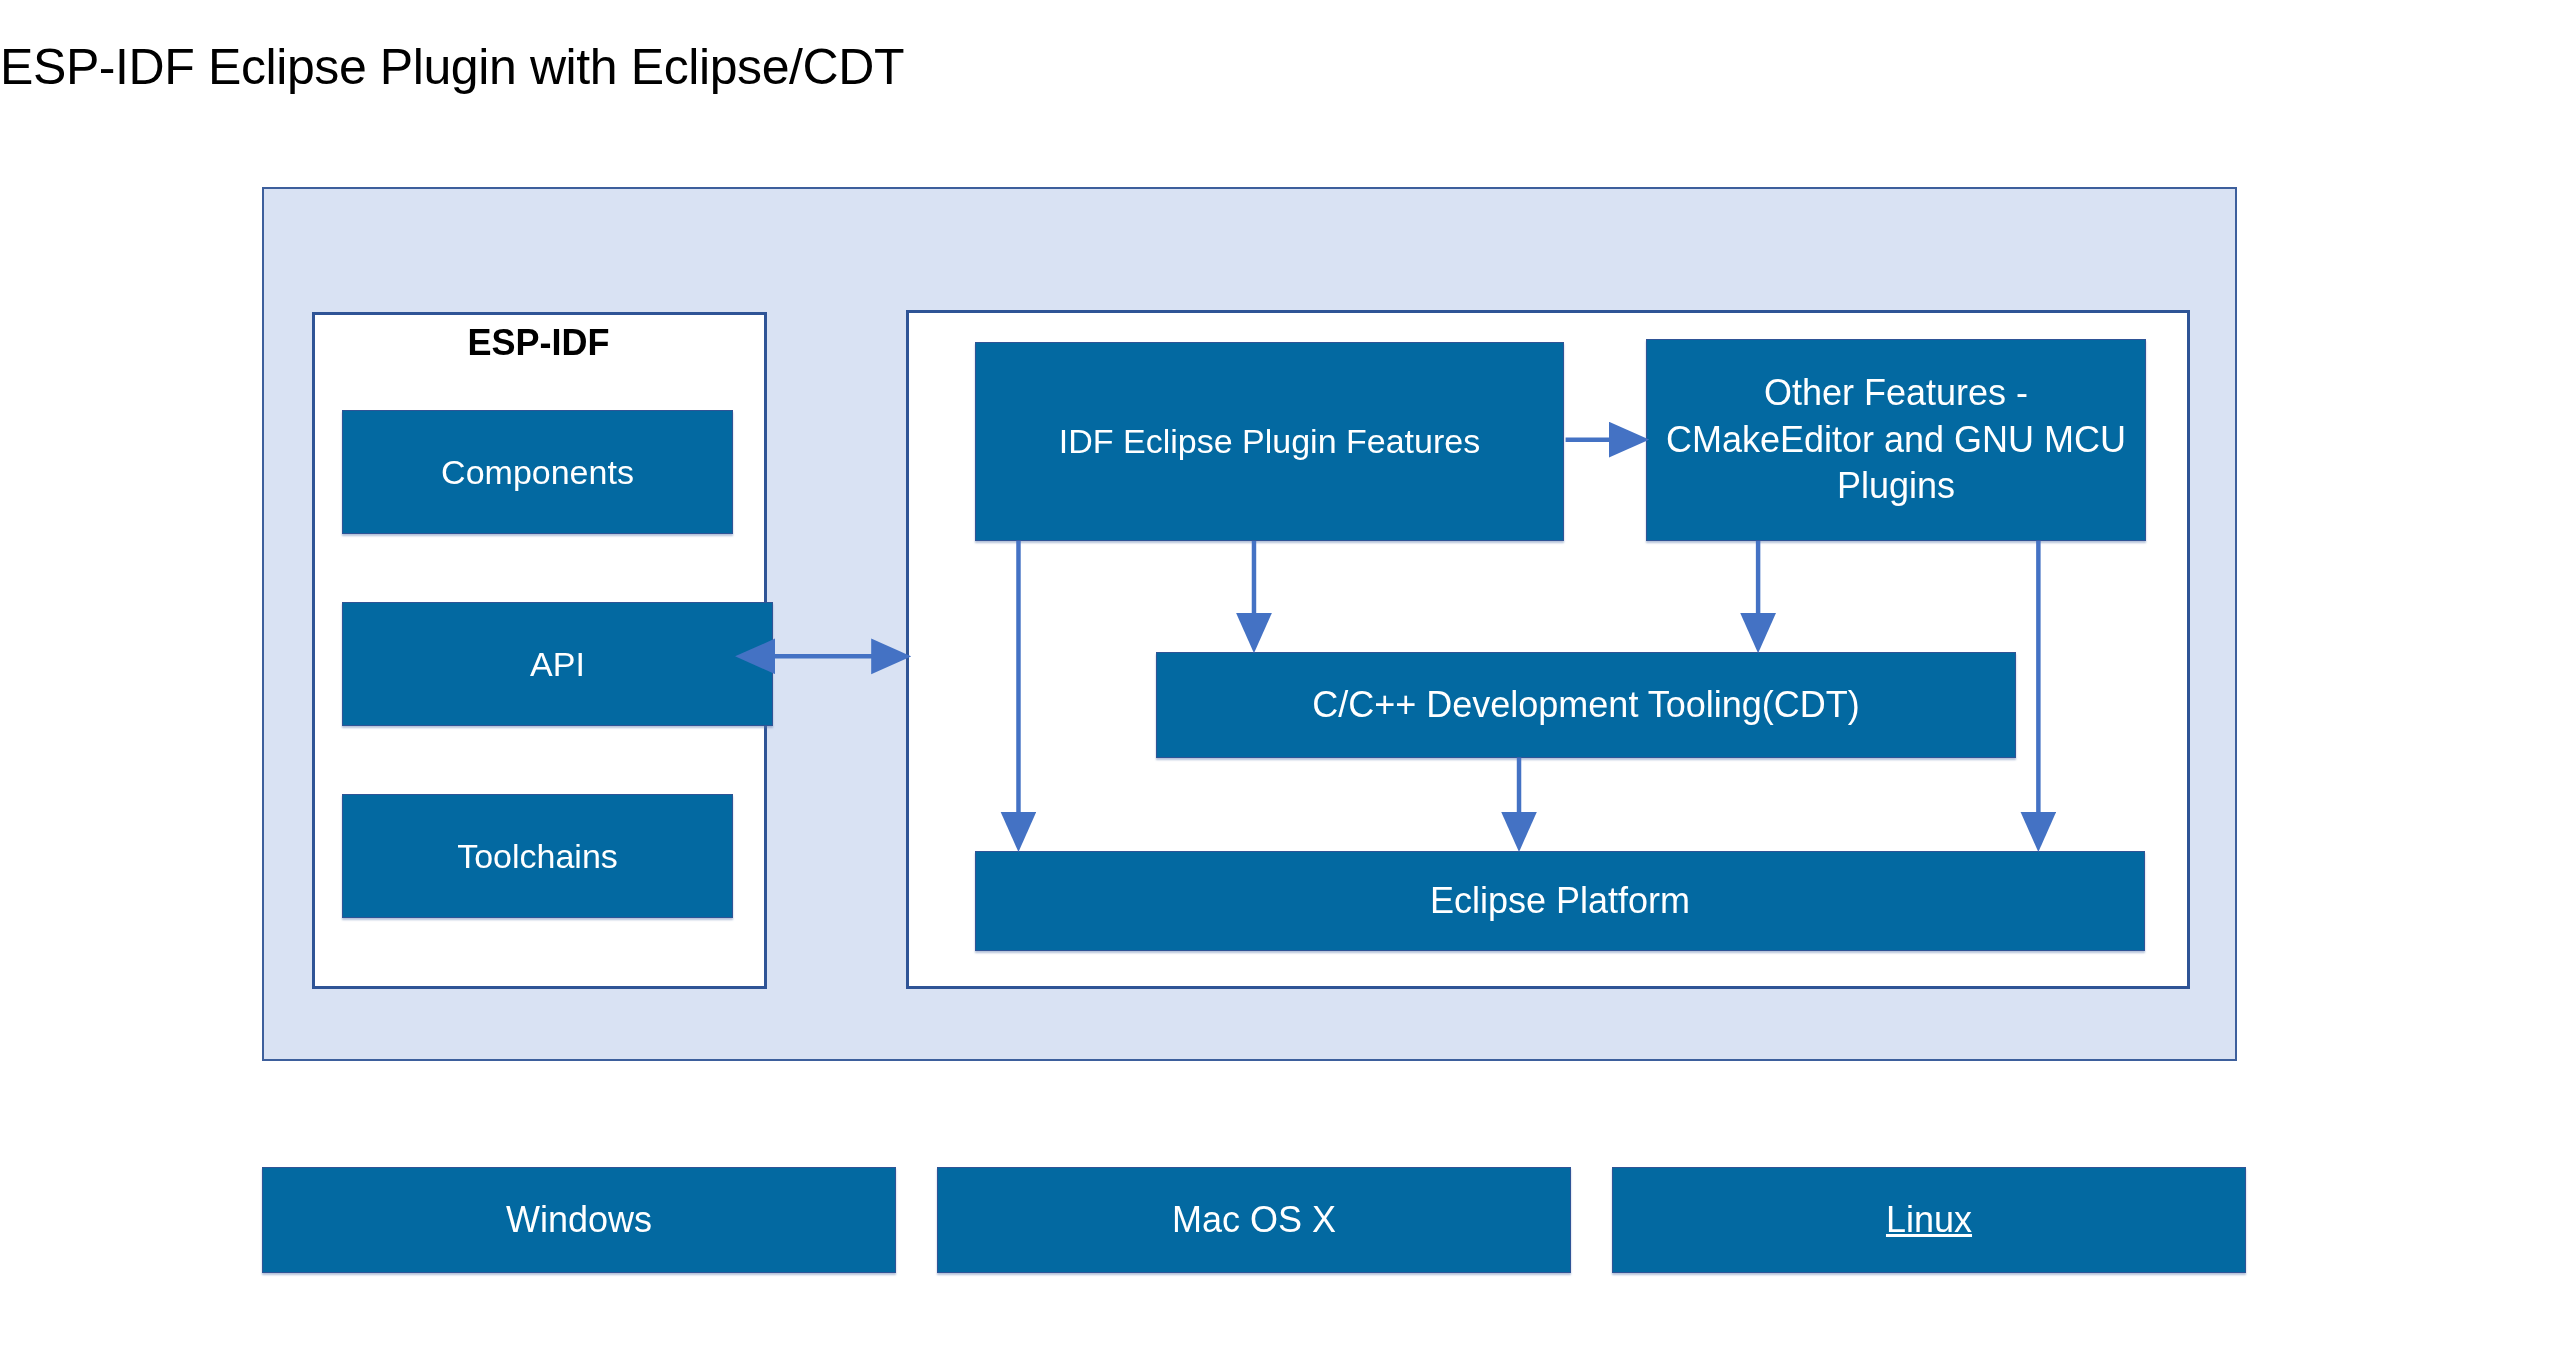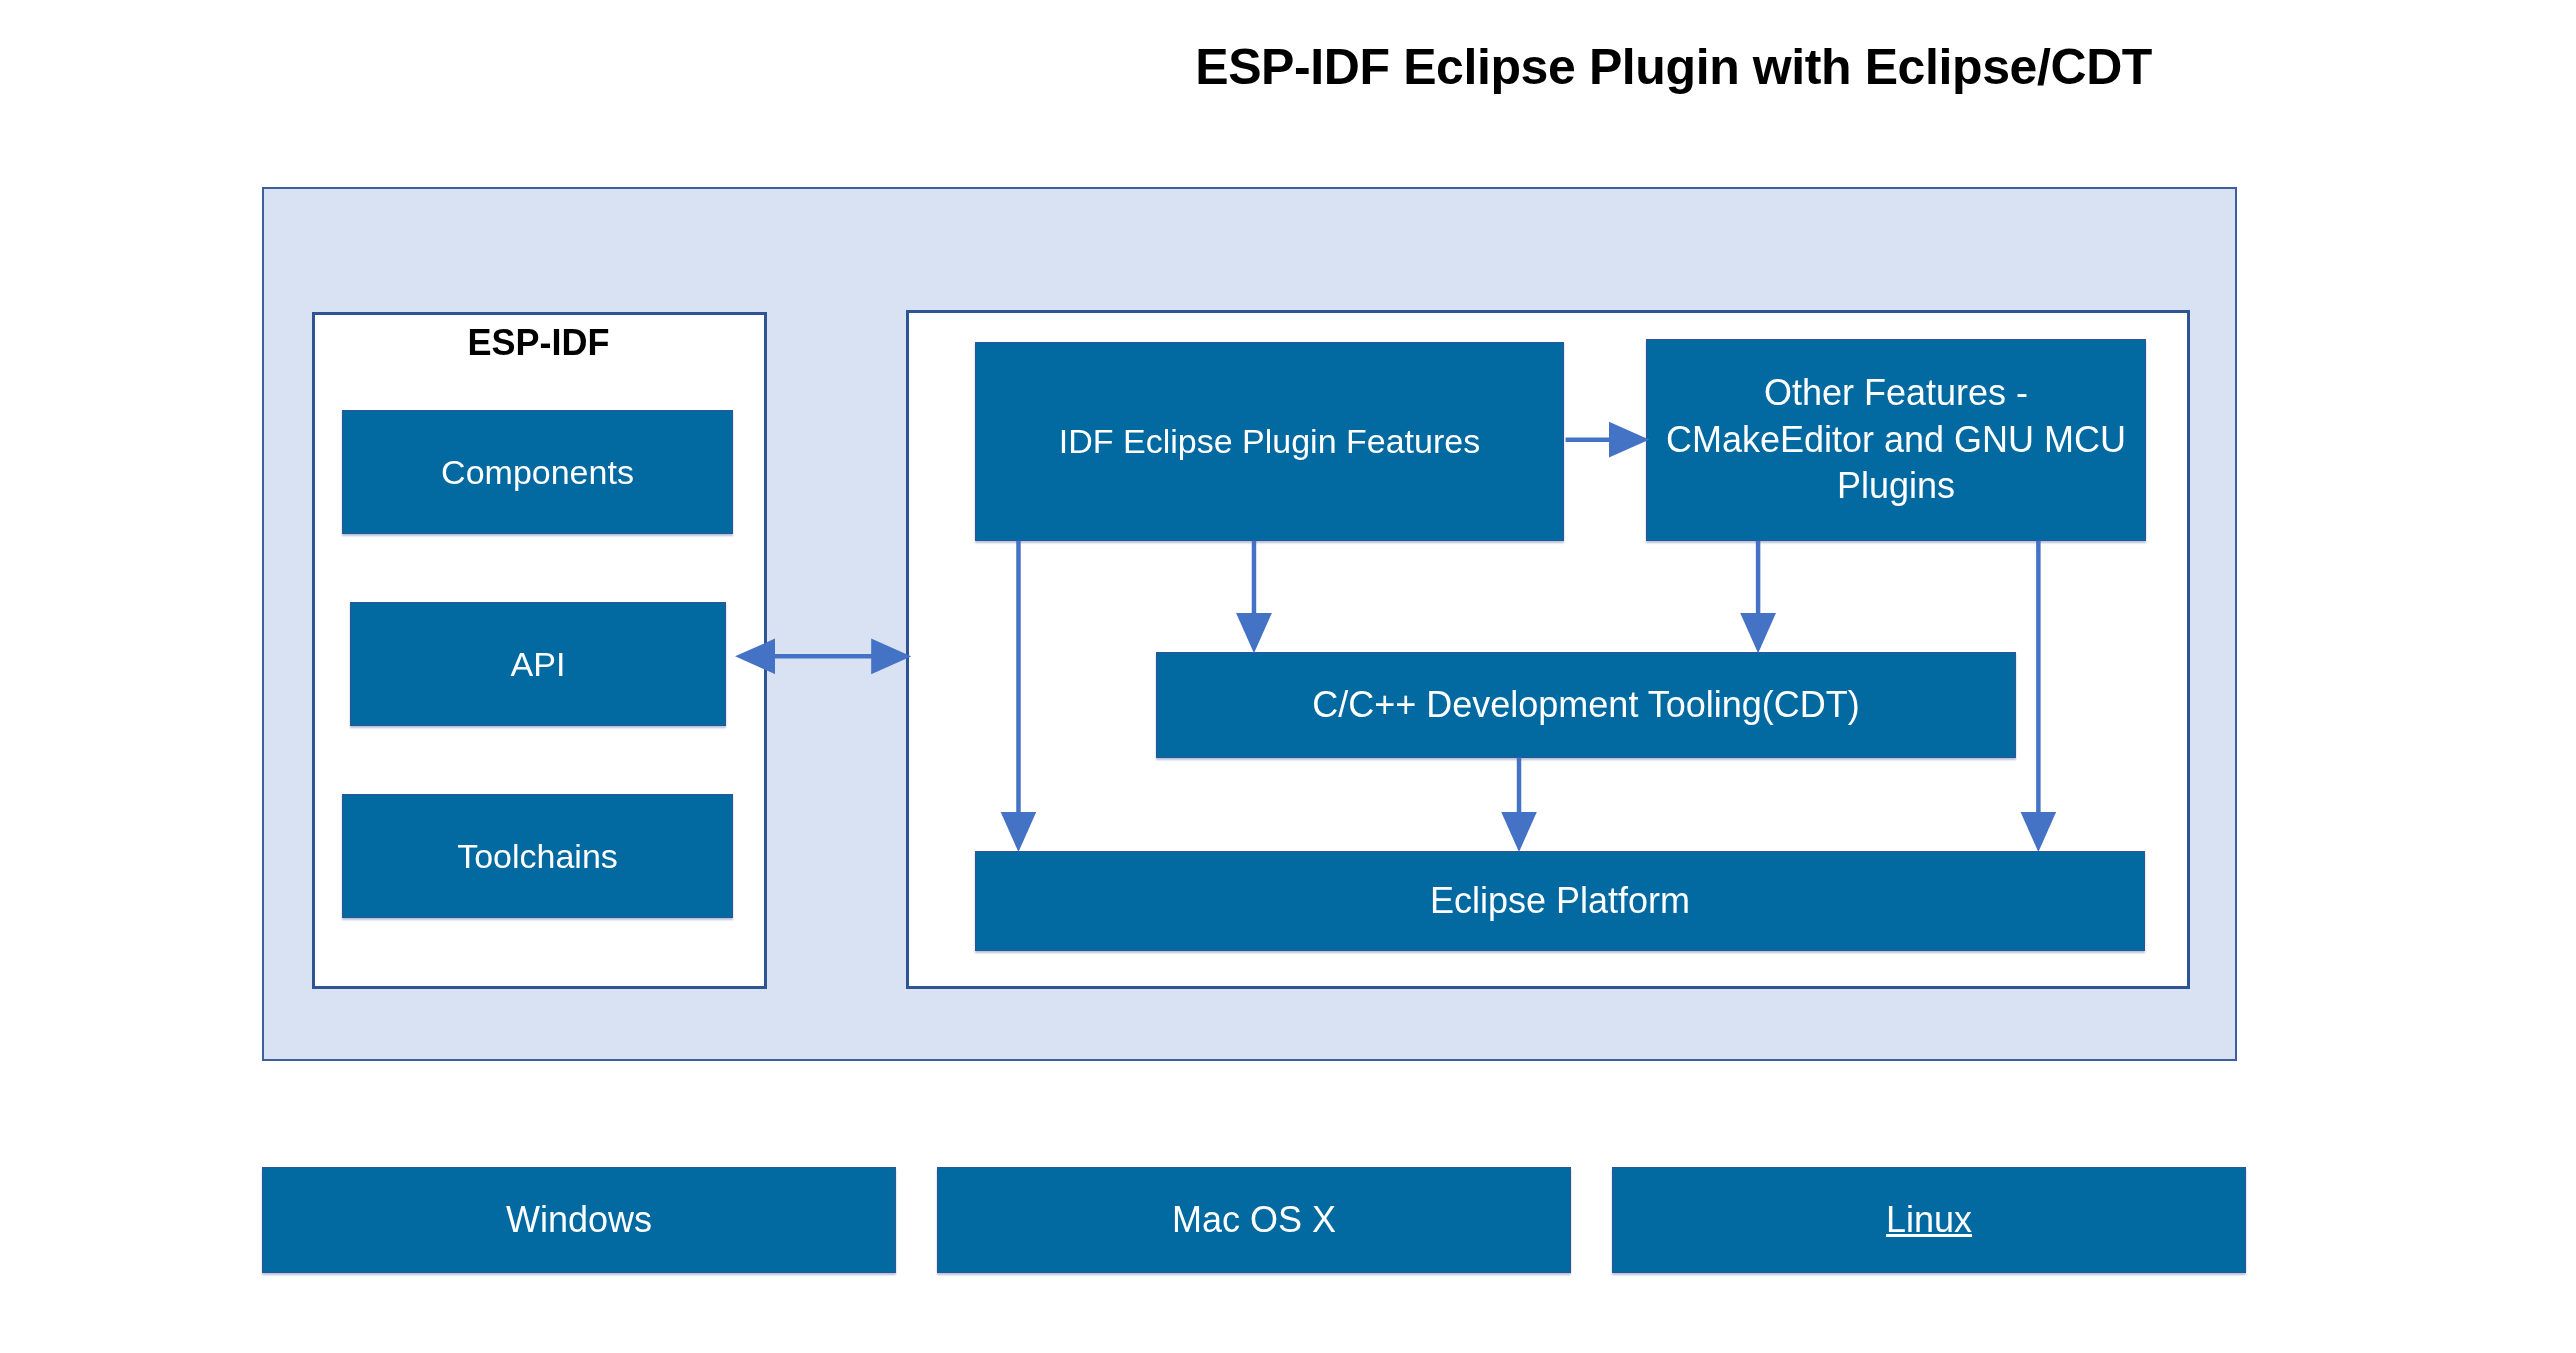--- a/index.html
+++ b/index.html
@@ -14,23 +14,23 @@
     font-family: "Liberation Sans", sans-serif;
     overflow: hidden;
   }
 
   
   #page-title {
     position: absolute;
     left: 0;
     top: 38px;
     width: 2152px;
-    text-align: right;
+    text-align: left;
     font-size: 50px;
-    font-weight: bold;
+    font-weight: normal;
     color: #000000;
     letter-spacing: -0.4px;
   }
 
   
   #outer-container {
     position: absolute;
     left: 262px;
     top: 187px;
     width: 1975px;
@@ -84,21 +84,21 @@
     align-items: center;
     justify-content: center;
     text-align: center;
     font-size: 34px;
     line-height: 1.3;
     padding: 0 9px;
     box-shadow: 0 1.8px 1.8px rgba(90,120,170,0.45);
   }
 
   #box-components { left: 342px; top: 410px;  width: 391px; height: 124px; }
-  #box-api        { left: 342px; top: 602px;  width: 376px; height: 124px; margin-left: 8px; }
+  #box-api        { left: 342px; top: 602px;  width: 431px; height: 124px; }
   #box-toolchains { left: 342px; top: 794px;  width: 391px; height: 124px; }
 
   #box-idf-features {
     left: 975px; top: 342px; width: 589px; height: 199px;
   }
   #box-other-features {
     left: 1646px; top: 339px; width: 500px; height: 202px;
     font-size: 36px;
   }
   #box-cdt {

